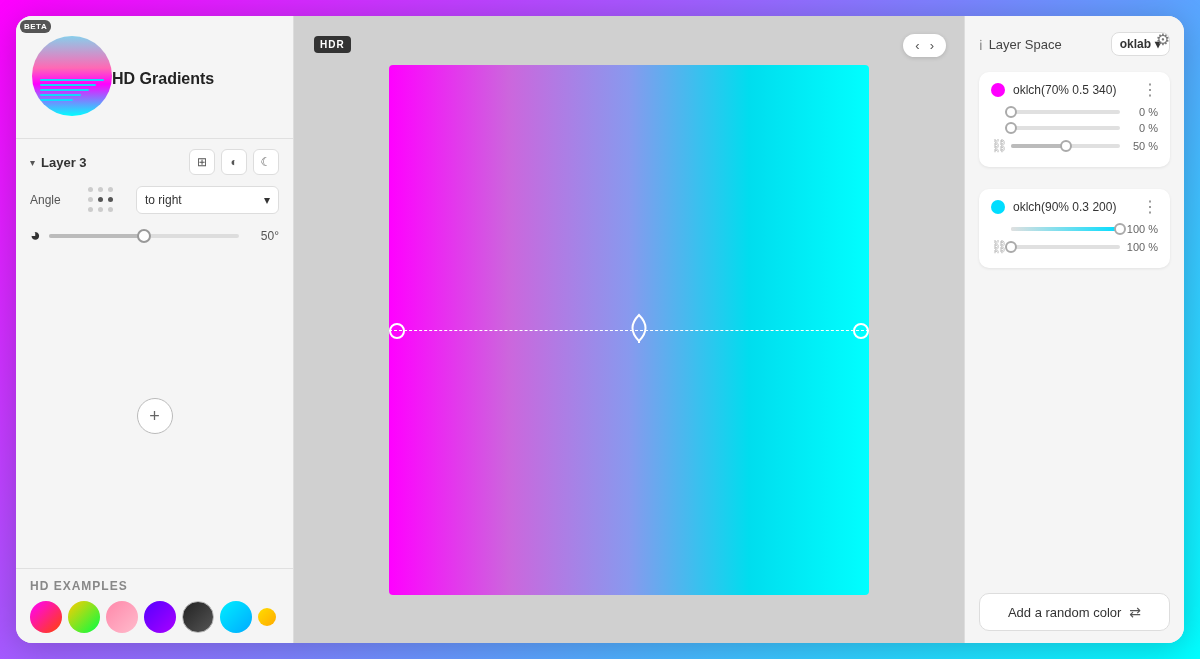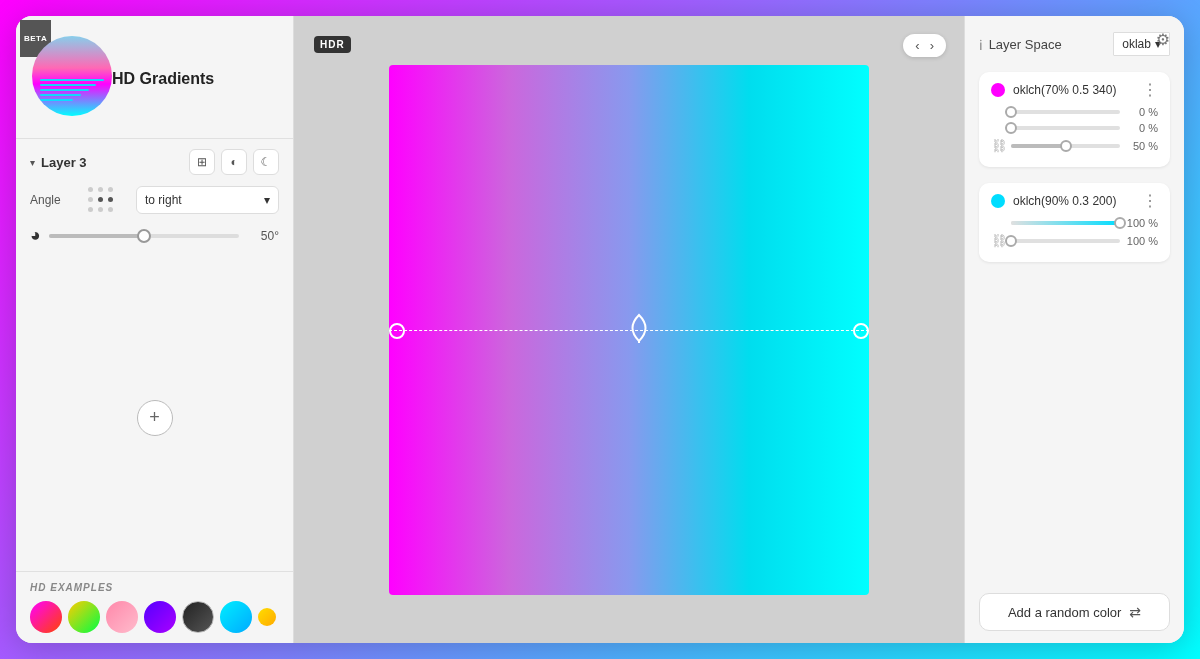--- a/index.html
+++ b/index.html
@@ -73,22 +73,22 @@
       margin-bottom: 4px;
     }
     .beta-badge {
       position: absolute;
       top: 20px;
       left: 20px;
       background: #555;
       color: white;
       font-size: 8px;
       font-weight: 700;
-      padding: 14px 4px;
-      border-radius: 0;
+      padding: 2px 4px;
+      border-radius: 6px;
       letter-spacing: 0.5px;
     }
     .layer-section {
       padding: 10px 14px;
       border-top: 1px solid #e0e0e0;
     }
     .layer-header {
       display: flex;
       align-items: center;
       justify-content: space-between;
@@ -226,26 +226,25 @@
       margin: 8px auto;
       font-size: 18px;
       color: #666;
     }
     .examples-section {
       margin-top: auto;
       padding: 10px 14px;
       border-top: 1px solid #e0e0e0;
     }
     .examples-label {
-      font-size: 10px;
+      font-size: 12px;
       font-weight: 700;
       color: #888;
       letter-spacing: 1px;
       margin-bottom: 8px;
-      font-style: italic;
     }
     .examples-row {
       display: flex;
       gap: 6px;
       align-items: center;
     }
     .example-circle {
       width: 32px;
       height: 32px;
       border-radius: 50%;
@@ -355,34 +354,35 @@
       color: #888;
     }
     .color-space-label {
       font-size: 13px;
       color: #444;
       flex: 1;
     }
     .color-space-select {
       background: white;
       border: 1px solid #ddd;
-      border-radius: 1px;
+      border-radius: 8px;
       padding: 4px 8px;
       font-size: 12px;
       color: #333;
       cursor: pointer;
       display: flex;
       align-items: center;
       gap: 4px;
+      font-weight: bold;
     }
     .color-stop {
       background: white;
       border-radius: 10px;
       padding: 10px 12px;
-      margin-bottom: 16px;
+      margin-bottom: 22px;
       box-shadow: 0 1px 3px rgba(0,0,0,0.08);
     }
     .color-stop-header {
       display: flex;
       align-items: center;
       gap: 8px;
       margin-bottom: 8px;
     }
     .color-dot {
       width: 14px;

